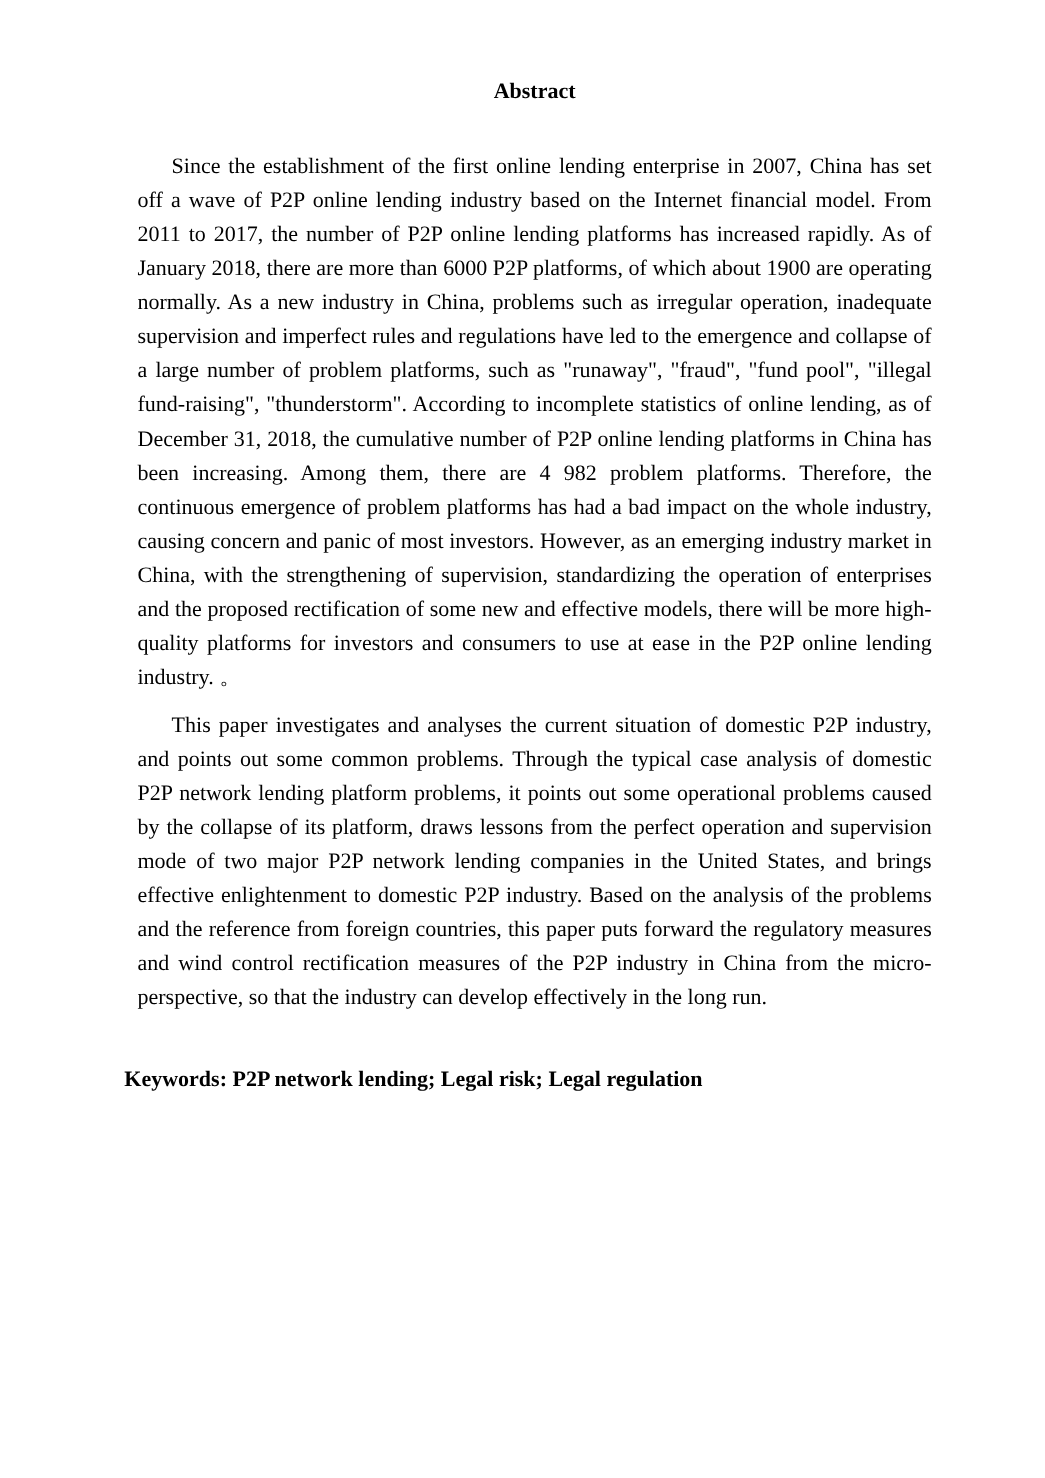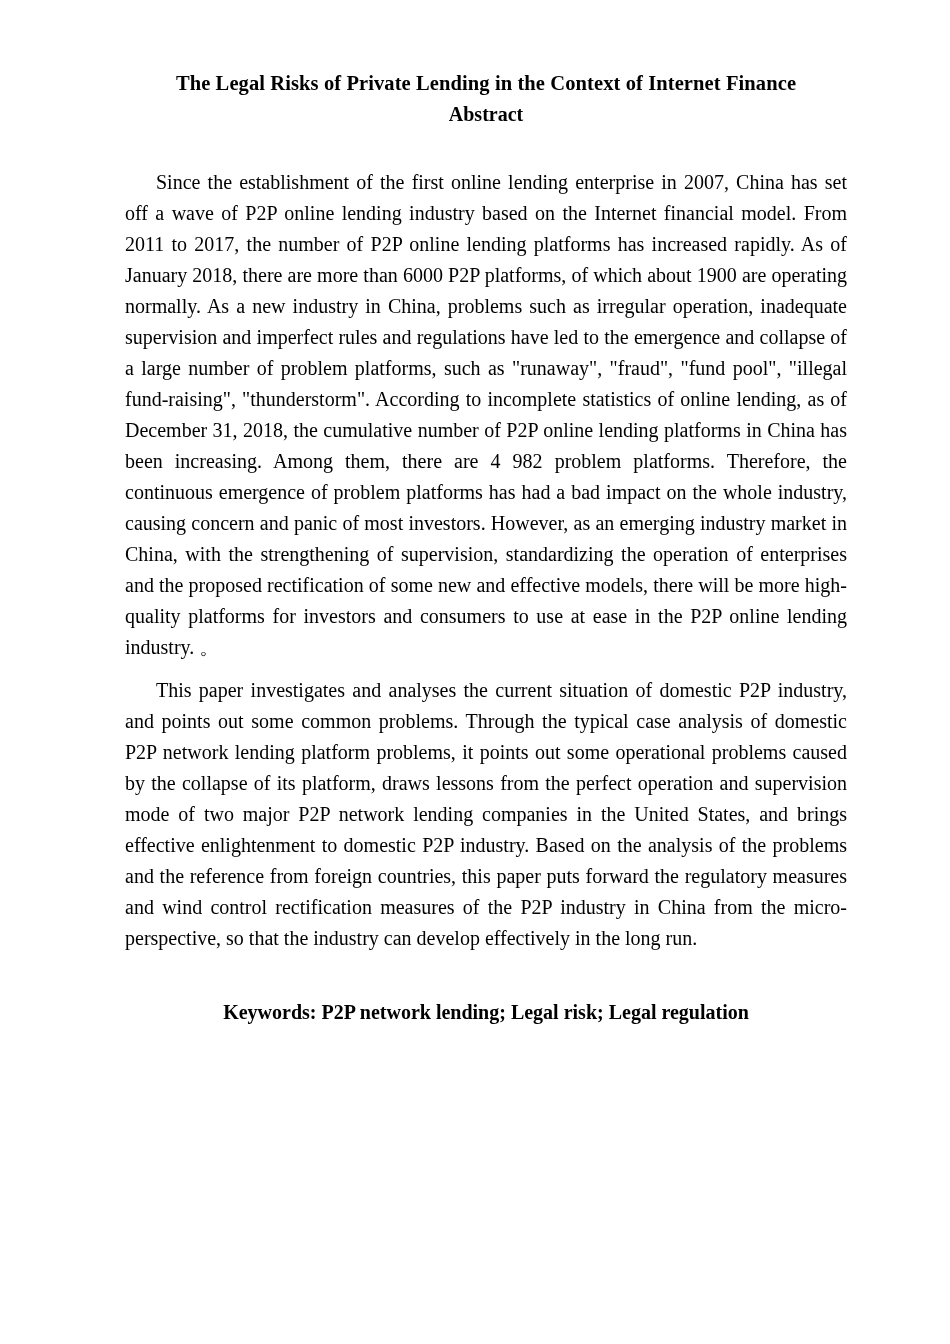--- a/index.html
+++ b/index.html
@@ -56,30 +56,29 @@
     word-spacing: 0px;
   }
   .spacer-before-keywords {
     height: 31px;
   }
   .keywords {
     font-size: 20px;
     line-height: 31px;
     font-weight: bold;
     margin: 0;
-    text-align: center;
+    text-align: left;
   }
 </style>
 </head>
 <body>
 
 <div class="page">
   <div class="content">
 
-    <h1 class="doc-title">The Legal Risks of Private Lending in the Context of Internet Finance</h1>
 
     <h2 class="doc-subtitle">Abstract</h2>
 
     <div class="spacer-after-title"></div>
 
     <p class="body-par">Since the establishment of the first online lending enterprise in 2007, China has set off a wave of P2P online lending industry based on the Internet financial model. From 2011 to 2017, the number of P2P online lending platforms has increased rapidly. As of January 2018, there are more than 6000 P2P platforms, of which about 1900 are operating normally. As a new industry in China, problems such as irregular operation, inadequate supervision and imperfect rules and regulations have led to the emergence and collapse of a large number of problem platforms, such as "runaway", "fraud", "fund pool", "illegal fund-raising", "thunderstorm". According to incomplete statistics of online lending, as of December 31, 2018, the cumulative number of P2P online lending platforms in China has been increasing. Among them, there are 4 982 problem platforms. Therefore, the continuous emergence of problem platforms has had a bad impact on the whole industry, causing concern and panic of most investors. However, as an emerging industry market in China, with the strengthening of supervision, standardizing the operation of enterprises and the proposed rectification of some new and effective models, there will be more high-quality platforms for investors and consumers to use at ease in the P2P online lending industry. 。</p>
 
     <p class="body-par">This paper investigates and analyses the current situation of domestic P2P industry, and points out some common problems. Through the typical case analysis of domestic P2P network lending platform problems, it points out some operational problems caused by the collapse of its platform, draws lessons from the perfect operation and supervision mode of two major P2P network lending companies in the United States, and brings effective enlightenment to domestic P2P industry. Based on the analysis of the problems and the reference from foreign countries, this paper puts forward the regulatory measures and wind control rectification measures of the P2P industry in China from the micro-perspective, so that the industry can develop effectively in the long run.</p>
 
     <div class="spacer-before-keywords"></div>

